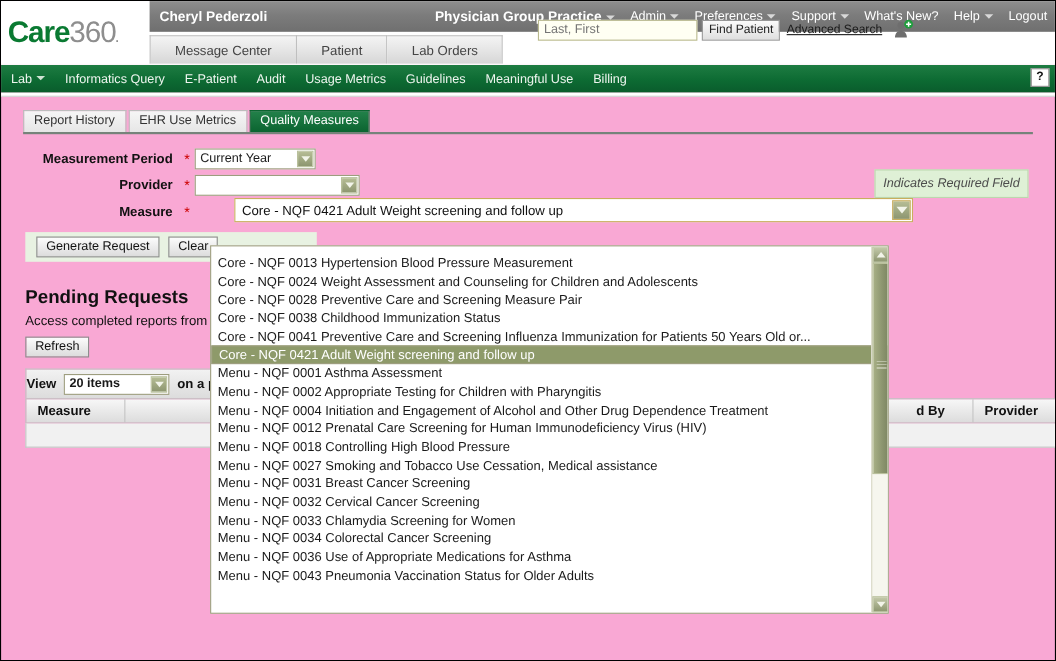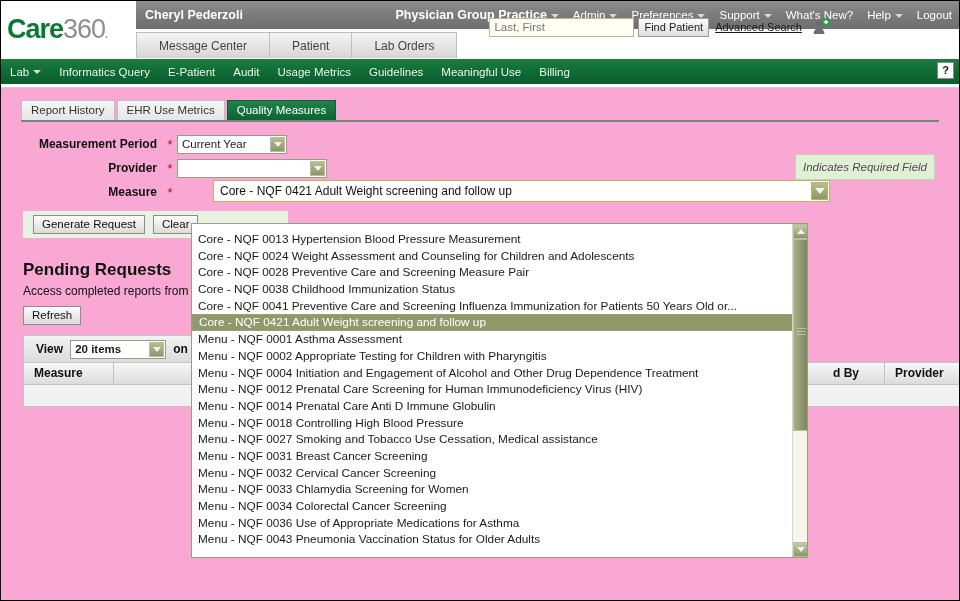--- a/index.html
+++ b/index.html
@@ -99,21 +99,21 @@
 
   .reqnote{position:absolute;right:24px;top:22px;width:140px;height:26px;background:#dff0d6;border:1px solid #bcd7ae;
      display:flex;align-items:center;justify-content:center;font-style:italic;font-size:11.5px;color:#4c4c4c;box-sizing:border-box;}
 
   
   .pending{position:relative;margin-top:22px;padding-left:22px;}
   .ptitle{font-size:17px;font-weight:bold;color:#111;}
   .psub{font-size:12px;color:#111;margin-top:4px;}
   .refresh{margin-top:8px;}
   .viewbar{margin-top:10px;width:240px;height:27px;background:linear-gradient(to bottom,#f2f2f2,#dcdcdc);
-     border:1px solid #c3c3c3;border-bottom:none;display:flex;align-items:center;padding-left:12px;box-sizing:border-box;
+     border:1px solid #c3c3c3;border-bottom:none;display:flex;align-items:center;box-sizing:border-box;
      font-weight:bold;font-size:12px;color:#111;}
   .viewbar .vsel{margin:0 7px;width:96px;}
   .thead{width:940px;height:23px;background:linear-gradient(to bottom,#f7f7f7,#dcdcdc);border:1px solid #c3c3c3;
      display:flex;align-items:center;box-sizing:border-box;}
   .th{font-weight:bold;font-size:12px;color:#111;padding-left:10px;box-sizing:border-box;border-right:1px solid #c3c3c3;height:100%;line-height:21px;}
   .trow{width:940px;height:22px;background:#f1f1f1;border:1px solid #c3c3c3;border-top:none;box-sizing:border-box;}
 
   
   .dd{position:absolute;left:190px;top:222px;width:617px;height:335px;background:#fff;
      border:1px solid #9d9d7e;box-sizing:border-box;z-index:50;overflow:hidden;}
@@ -278,21 +278,20 @@
       <div class="dd-item">Core - NQF 0013 Hypertension Blood Pressure Measurement</div>
       <div class="dd-item">Core - NQF 0024 Weight Assessment and Counseling for Children and Adolescents</div>
       <div class="dd-item">Core - NQF 0028 Preventive Care and Screening Measure Pair</div>
       <div class="dd-item">Core - NQF 0038 Childhood Immunization Status</div>
       <div class="dd-item">Core - NQF 0041 Preventive Care and Screening Influenza Immunization for Patients 50 Years Old or...</div>
       <div class="dd-item sel">Core - NQF 0421 Adult Weight screening and follow up</div>
       <div class="dd-item">Menu - NQF 0001 Asthma Assessment</div>
       <div class="dd-item">Menu - NQF 0002 Appropriate Testing for Children with Pharyngitis</div>
       <div class="dd-item">Menu - NQF 0004 Initiation and Engagement of Alcohol and Other Drug Dependence Treatment</div>
       <div class="dd-item">Menu - NQF 0012 Prenatal Care Screening for Human Immunodeficiency Virus (HIV)</div>
-      <div class="dd-item">Menu - NQF 0014 Prenatal Care Anti D Immune Globulin</div>
       <div class="dd-item">Menu - NQF 0018 Controlling High Blood Pressure</div>
       <div class="dd-item">Menu - NQF 0027 Smoking and Tobacco Use Cessation, Medical assistance</div>
       <div class="dd-item">Menu - NQF 0031 Breast Cancer Screening</div>
       <div class="dd-item">Menu - NQF 0032 Cervical Cancer Screening</div>
       <div class="dd-item">Menu - NQF 0033 Chlamydia Screening for Women</div>
       <div class="dd-item">Menu - NQF 0034 Colorectal Cancer Screening</div>
       <div class="dd-item">Menu - NQF 0036 Use of Appropriate Medications for Asthma</div>
       <div class="dd-item">Menu - NQF 0043 Pneumonia Vaccination Status for Older Adults</div>
     </div>
     <div class="dd-sb">

